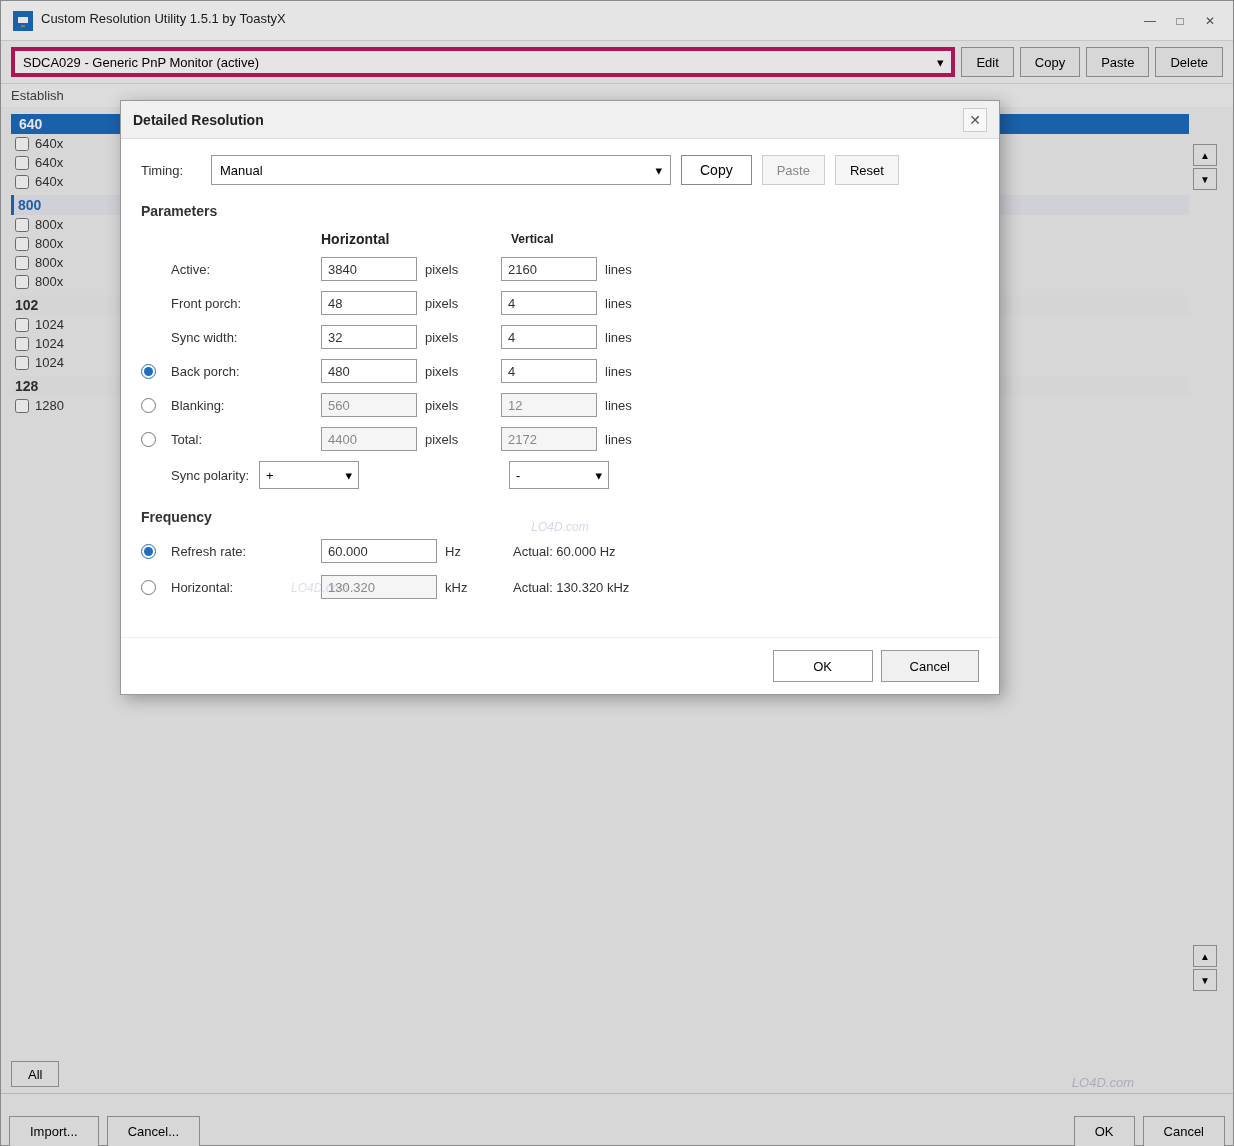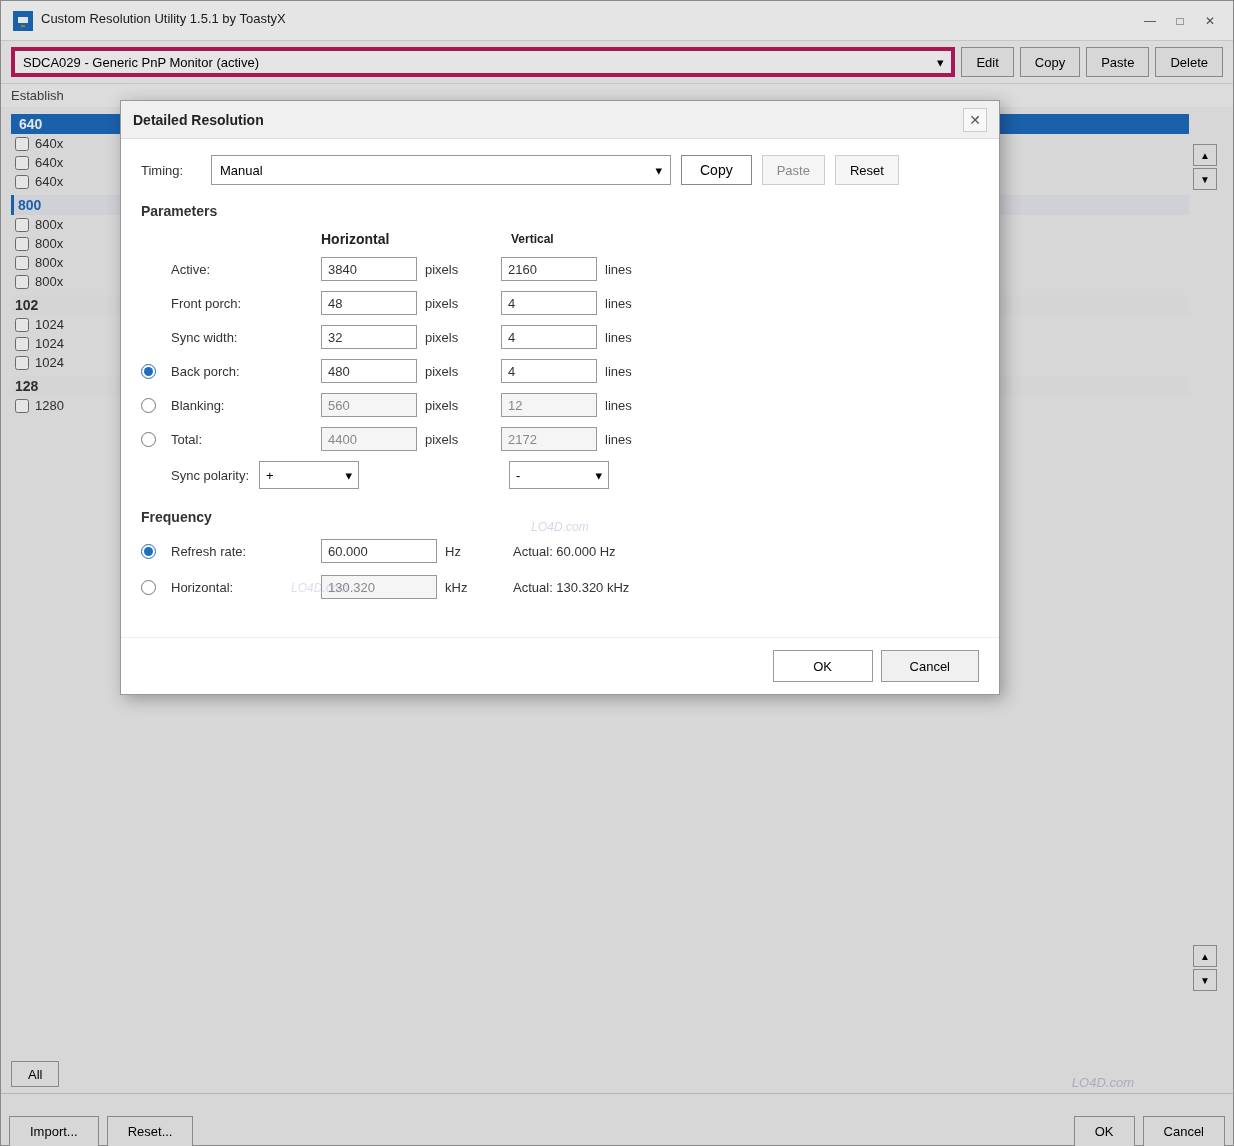--- a/index.html
+++ b/index.html
@@ -539,21 +539,21 @@
     </div>
   </div>
 
   <div style="padding:4px 10px 6px 10px;display:flex;justify-content:flex-start;">
     <button style="height:26px;padding:0 16px;border:1px solid #999;background:#f0f0f0;cursor:pointer;font-size:13px;">All</button>
   </div>
 
   <div class="bottom-bar">
     <div class="bottom-left">
       <button class="bottom-btn">Import...</button>
-      <button class="bottom-btn">Reset...</button>
+      <button class="bottom-btn">Cancel...</button>
     </div>
     <div class="bottom-right">
       <button class="bottom-btn">OK</button>
       <button class="bottom-btn">Cancel</button>
     </div>
   </div>
 
   <div class="lo4d-watermark-main">LO4D.com</div>
 
 </div>

